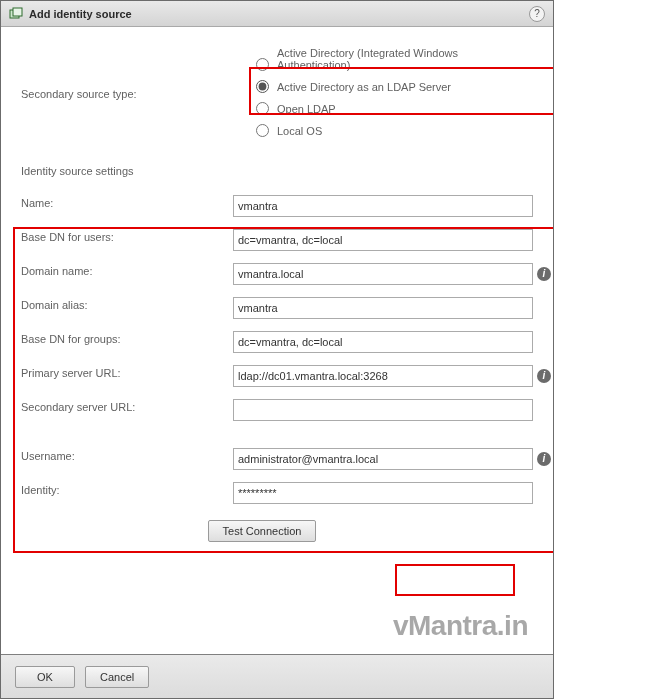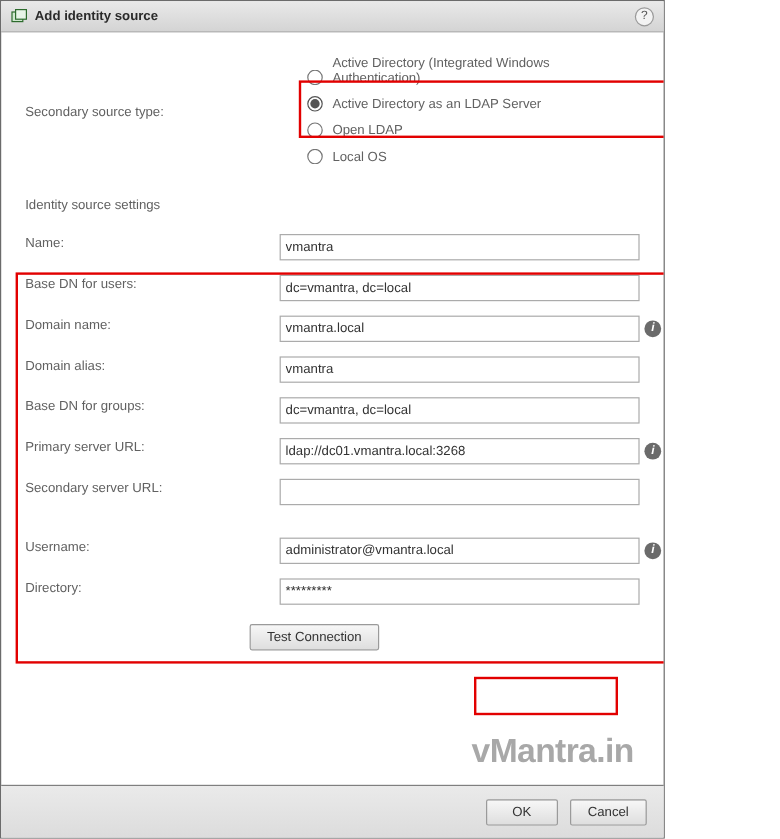--- a/index.html
+++ b/index.html
@@ -146,21 +146,20 @@
     cursor: pointer;
     min-width: 60px;
     text-align: center;
   }
   .footer {
     height: 44px;
     border-top: 1px solid #7f7f7f;
     background: linear-gradient(#eaeaea, #dcdcdc);
     display: flex;
     align-items: center;
-    justify-content: flex-end;
     gap: 10px;
     padding: 0 14px;
   }
   .watermark {
     position: absolute;
     right: 25px;
     bottom: 12px;
     font-size: 28px;
     color: #a8a8a8;
     font-weight: bold;
@@ -290,21 +289,21 @@
 
       <div class="field-row">
         <div class="label-col">Username:</div>
         <div class="field-col">
           <input type="text" value="administrator@vmantra.local" style="">
           <span class="info-icon">i</span>
         </div>
       </div>
 
       <div class="field-row">
-        <div class="label-col">Directory:</div>
+        <div class="label-col">Identity:</div>
         <div class="field-col">
           <input type="text" value="*********" style="">
         </div>
       </div>
 
     </div>
 
     <div class="highlight-fields"></div>
 
     <div class="test-row">

